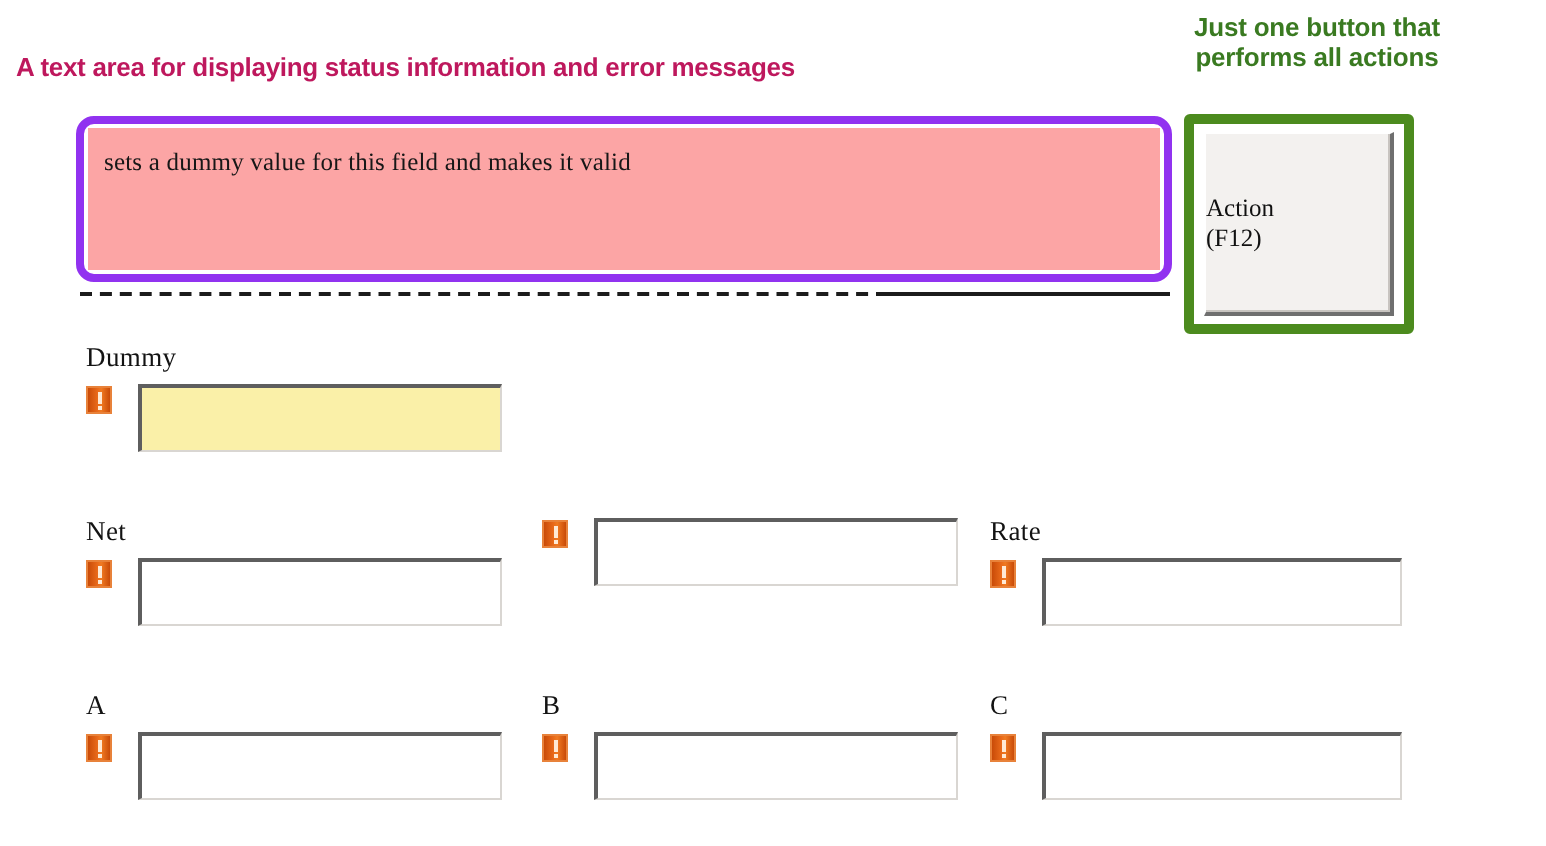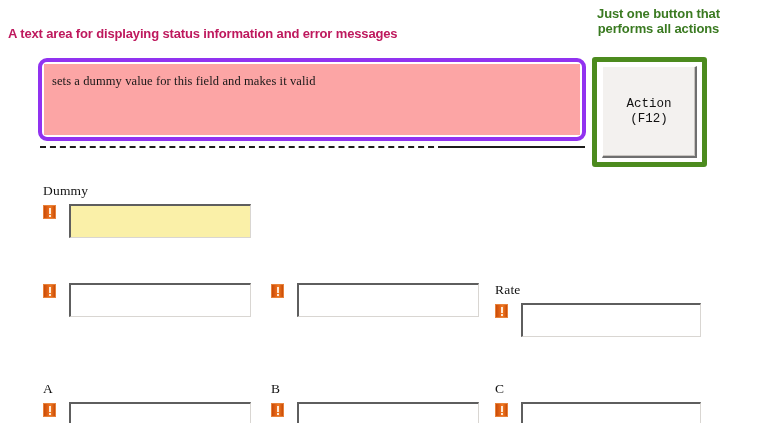--- a/index.html
+++ b/index.html
@@ -119,23 +119,23 @@
     height: 92px;
     box-sizing: border-box;
     background: #f3f1ef;
     border-top: 1px solid #ffffff;
     border-left: 1px solid #ffffff;
     border-right: 2px solid #6f6f6f;
     border-bottom: 2px solid #6f6f6f;
     box-shadow: inset -1px -1px 0 #c8c4c0;
     display: flex;
     flex-direction: column;
-    align-items: center;
+    align-items: flex-start;
     justify-content: center;
-    font-family: Liberation Mono, monospace;
+    font-family: Liberation Serif, serif;
     font-size: 12.5px;
     line-height: 15px;
     color: #111111;
     cursor: pointer;
     padding: 0;
   }
   #action-button .btn-line {
     display: block;
     text-align: center;
   }
@@ -143,21 +143,20 @@
   
   #field-grid {
     position: absolute;
     left: 0;
     top: 172px;
     width: 773px;
   }
   .field-row {
     position: relative;
     height: 87px;
-    margin-top: 12px;
   }
   .field-cell {
     position: absolute;
     top: 0;
   }
   .field-cell.col-0 { left: 43px;  }
   .field-cell.col-1 { left: 271px; }
   .field-cell.col-2 { left: 495px; }
 
   .field-label {
@@ -252,20 +251,21 @@
       <div class="field-cell col-0">
         <div class="field-label">Dummy</div>
         <div class="field-line">
           <span class="required-icon"></span>
           <input type="text" class="field-input filled" placeholder="" style="">
         </div>
       </div>
     </div>
     <div class="field-row">
       <div class="field-cell col-0">
+        <div class="field-label">Net</div>
         <div class="field-line">
           <span class="required-icon"></span>
           <input type="text" class="field-input" placeholder="" style="">
         </div>
       </div>
       <div class="field-cell col-1">
         <div class="field-line">
           <span class="required-icon"></span>
           <input type="text" class="field-input" placeholder="" style="">
         </div>

